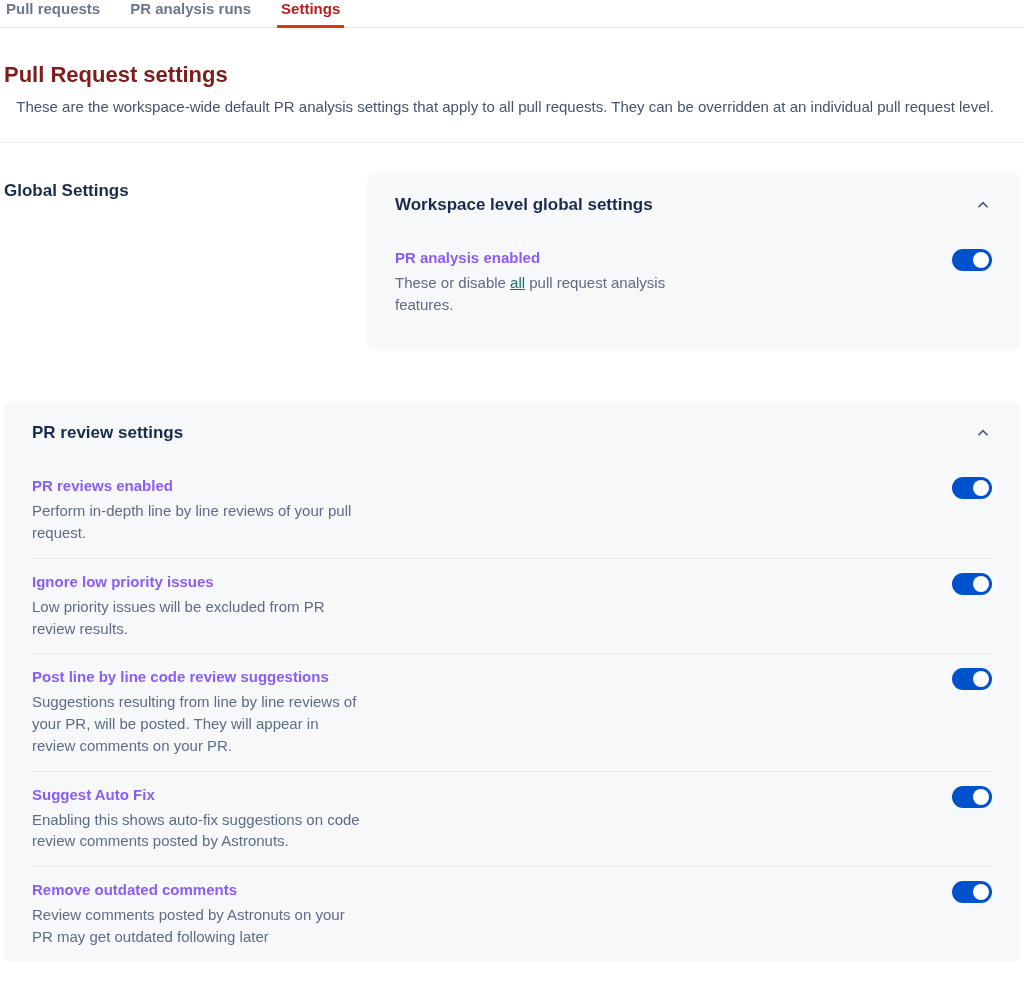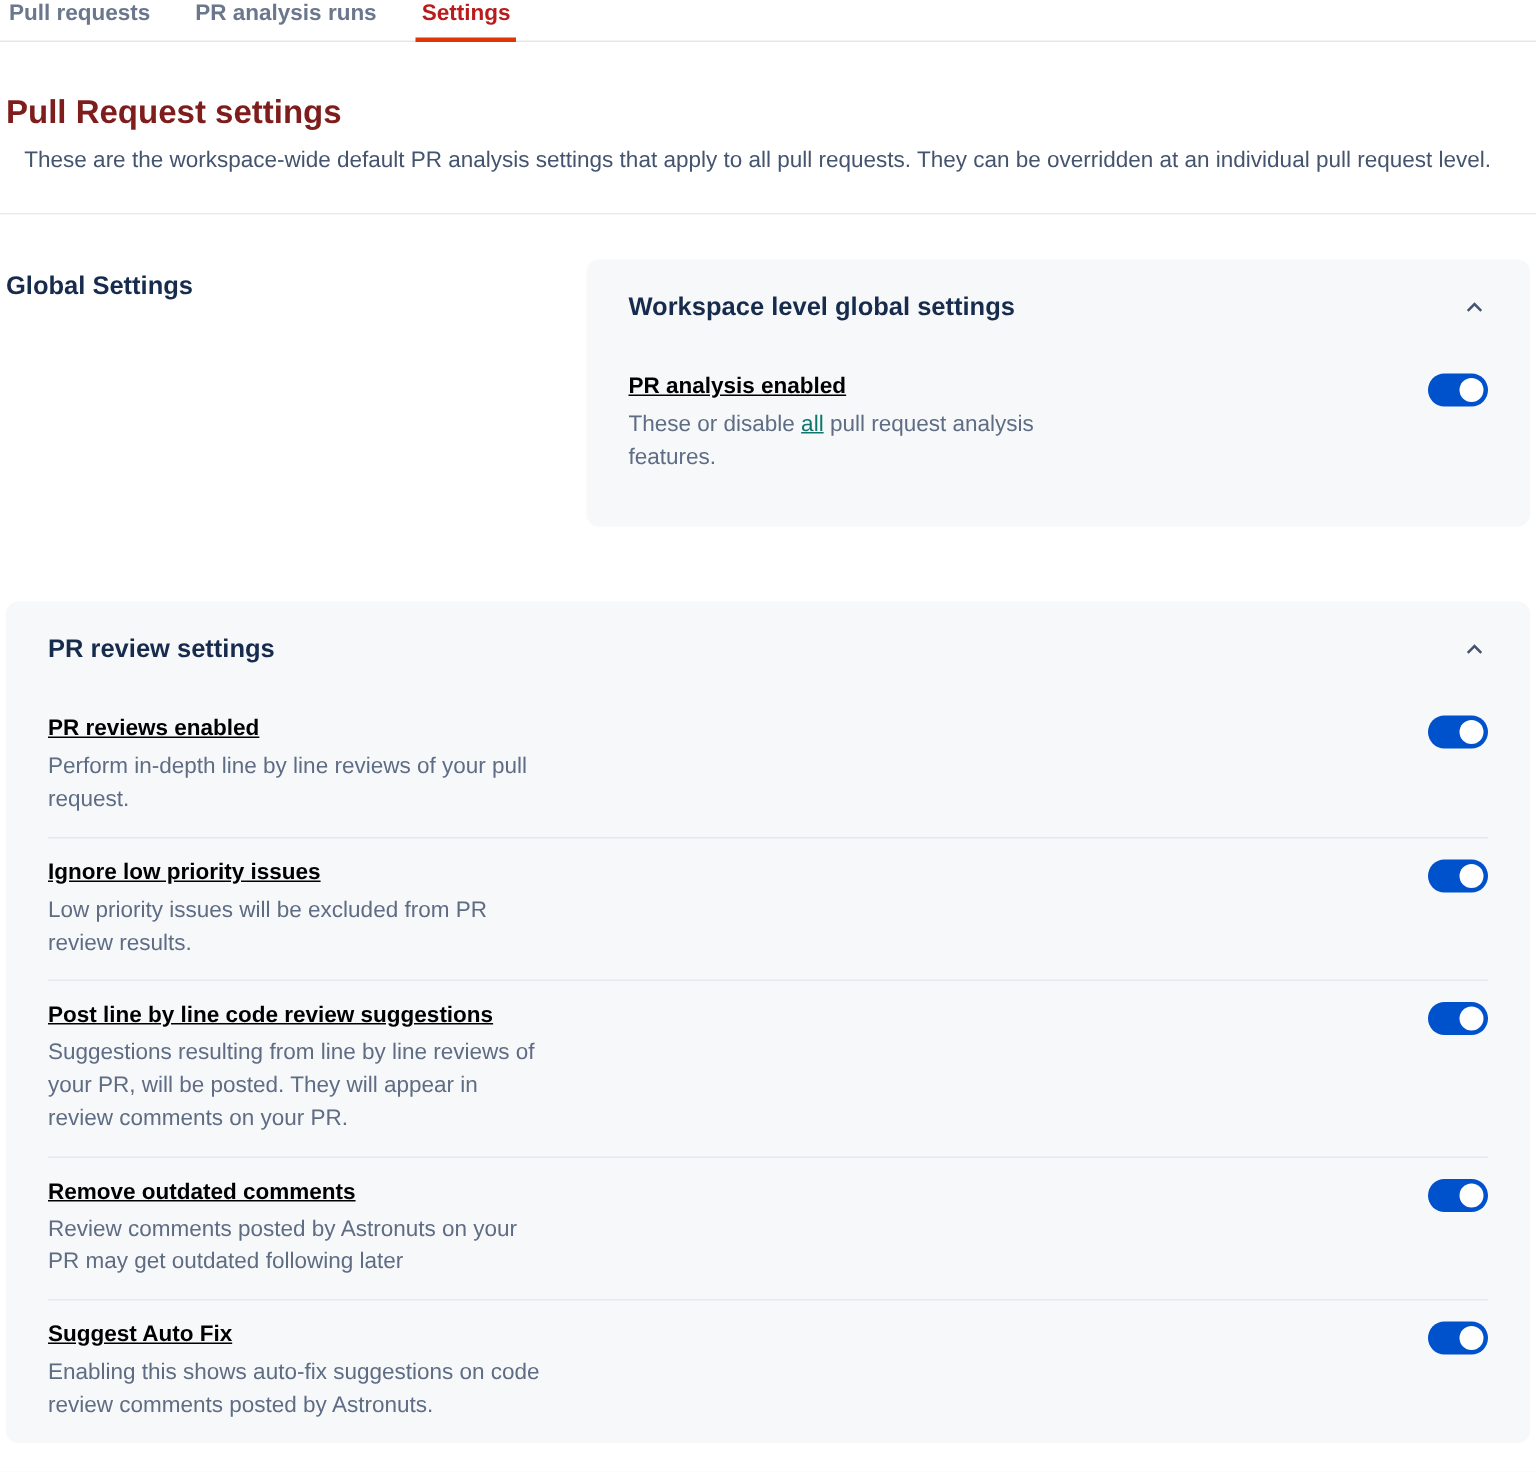--- a/index.html
+++ b/index.html
@@ -52,21 +52,21 @@
     .page-desc {
       font-size: 15px;
       color: #44546f;
       line-height: 1.45;
       max-width: 990px;
       text-align: right;
     }
     .section {
       display: flex;
       padding: 30px 4px 0 4px;
-      gap: 32px;
+      gap: 8px;
     }
     .section-label {
       width: 355px;
       flex-shrink: 0;
       font-size: 17px;
       font-weight: 700;
       color: #172b4d;
       padding-top: 8px;
     }
     .panel {
@@ -103,23 +103,22 @@
     }
     .panel .setting:first-of-type{
       padding-top: 0;
     }
     .setting-text {
       max-width: 330px;
     }
     .setting-title {
       font-size: 15px;
       font-weight: 700;
-      color: #000000;
+      color: #8b5cf6;
       margin-bottom: 6px;
-      text-decoration: underline;
     }
     .setting-desc {
       font-size: 15px;
       color: #5e6c84;
       line-height: 1.45;
     }
     .setting-desc u {
       text-decoration: underline;
       color: #0f766e;
     }
@@ -210,30 +209,30 @@
       <div class="setting">
         <div class="setting-text">
           <div class="setting-title">Post line by line code review suggestions</div>
           <div class="setting-desc">Suggestions resulting from line by line reviews of your PR, will be posted. They will appear in review comments on your PR.</div>
         </div>
         <div class="toggle"></div>
       </div>
 
       <div class="setting">
         <div class="setting-text">
+          <div class="setting-title">Suggest Auto Fix</div>
+          <div class="setting-desc">Enabling this shows auto-fix suggestions on code review comments posted by Astronuts.</div>
+        </div>
+        <div class="toggle"></div>
+      </div>
+
+      <div class="setting">
+        <div class="setting-text">
           <div class="setting-title">Remove outdated comments</div>
           <div class="setting-desc">Review comments posted by Astronuts on your PR may get outdated following later</div>
         </div>
         <div class="toggle"></div>
       </div>
 
-      <div class="setting">
-        <div class="setting-text">
-          <div class="setting-title">Suggest Auto Fix</div>
-          <div class="setting-desc">Enabling this shows auto-fix suggestions on code review comments posted by Astronuts.</div>
-        </div>
-        <div class="toggle"></div>
-      </div>
-
     </div>
   </div>
 
 </div>
 
 </body></html>

